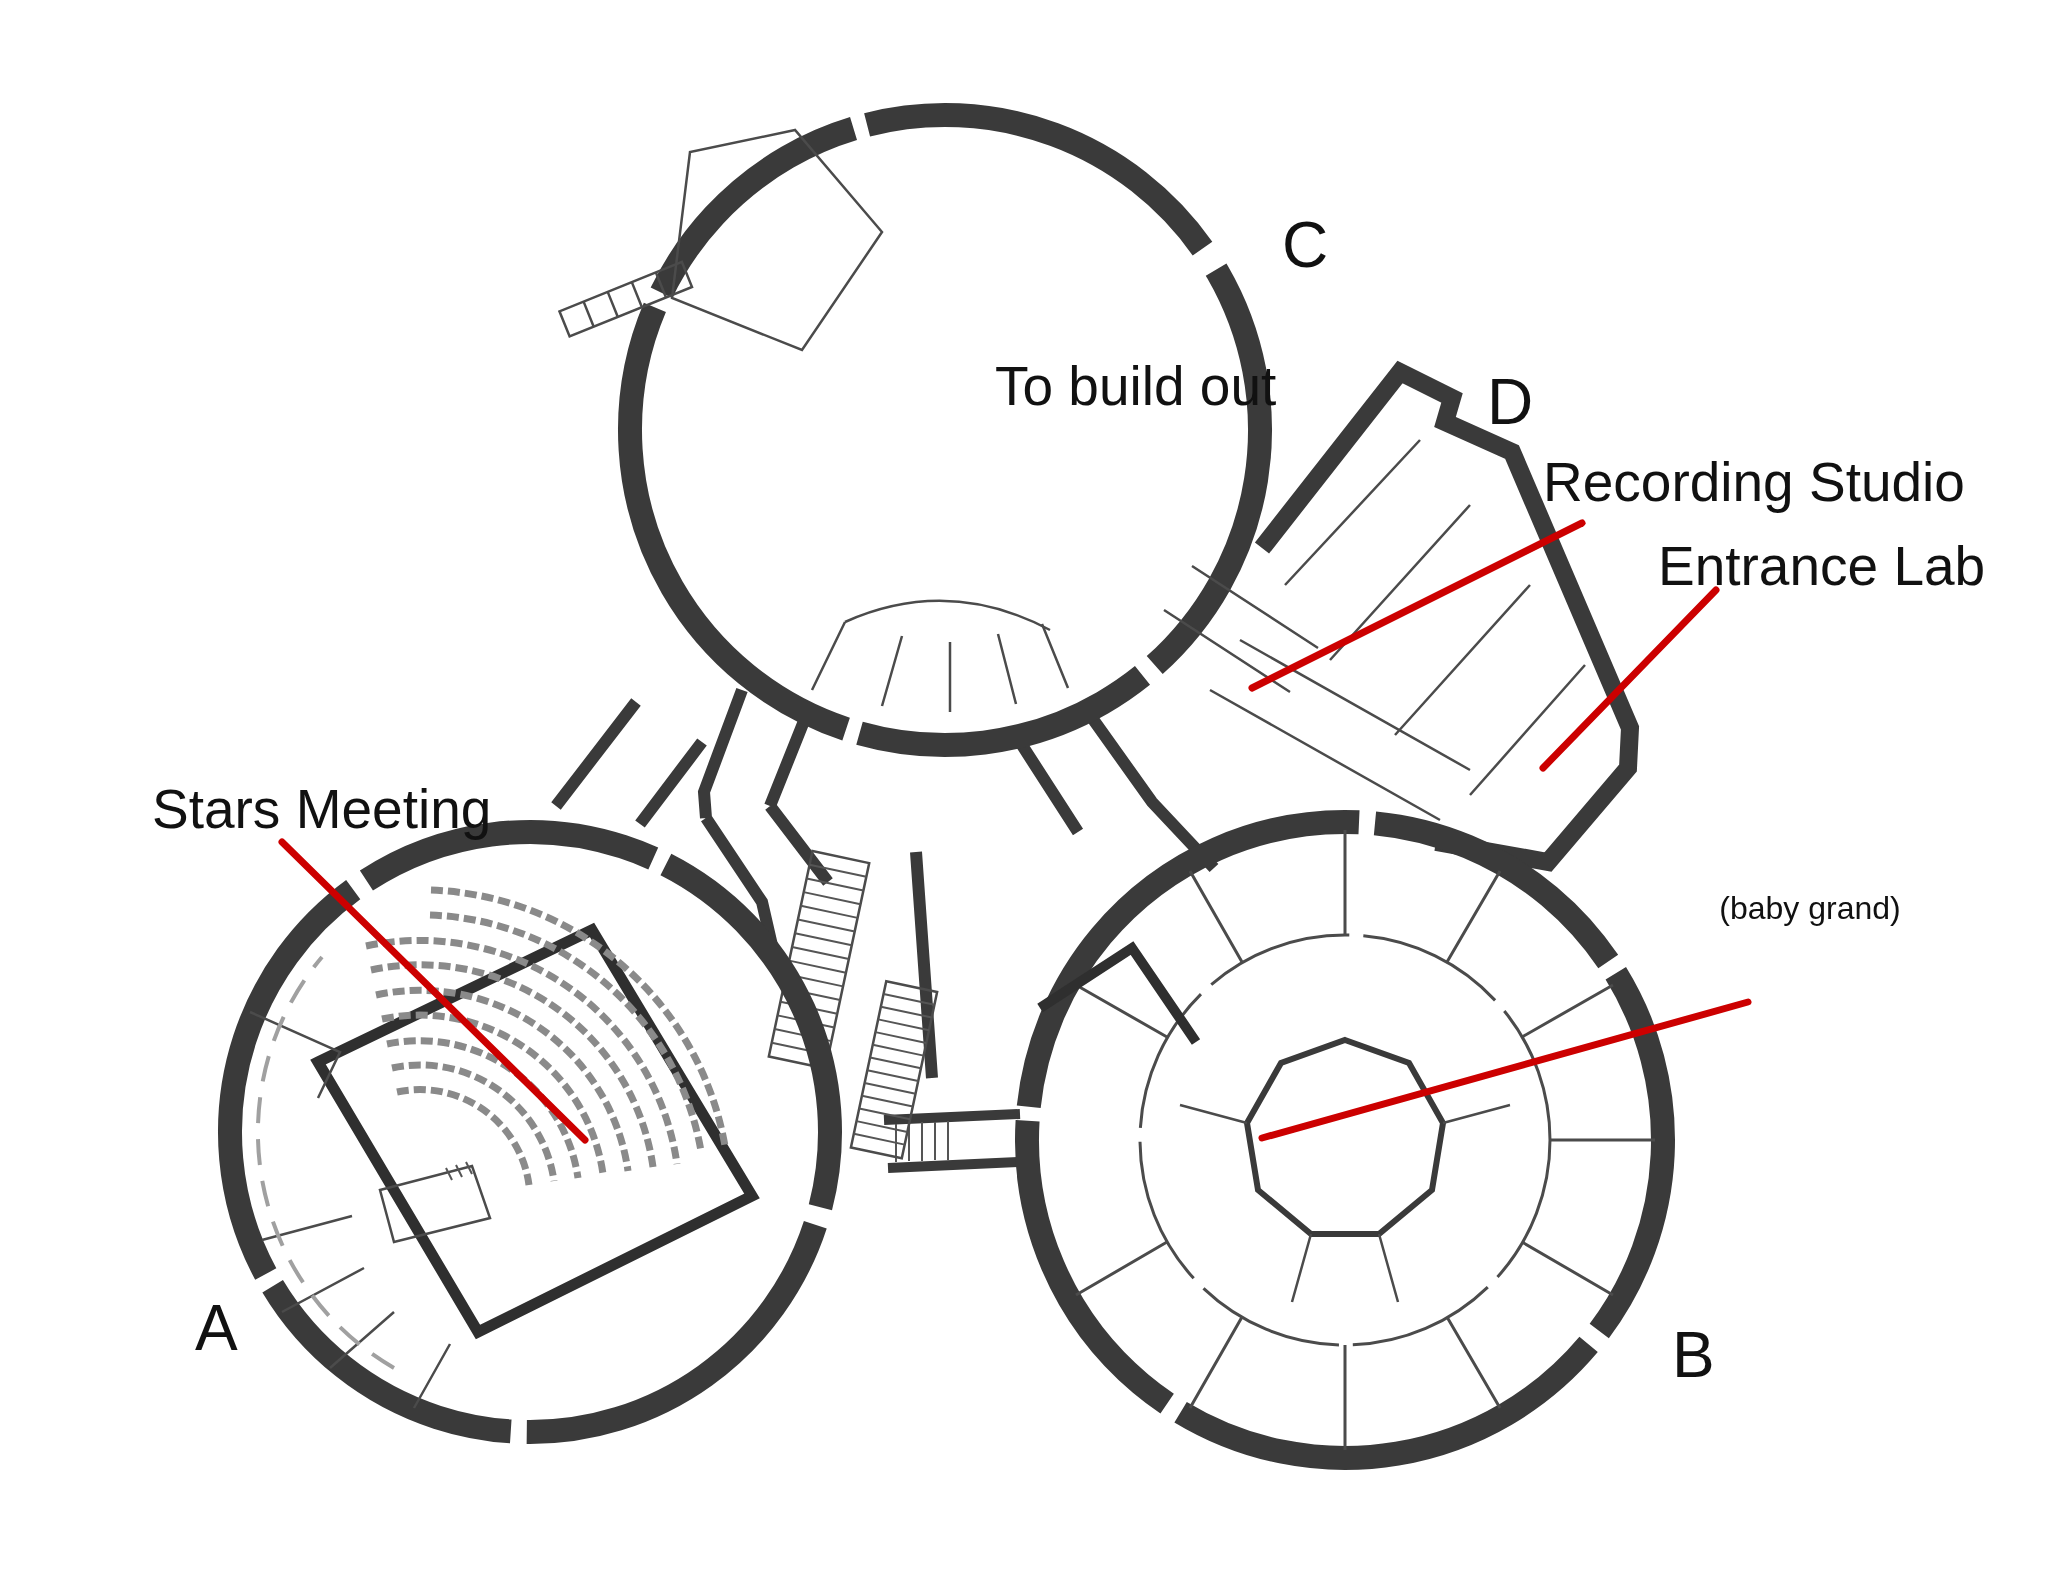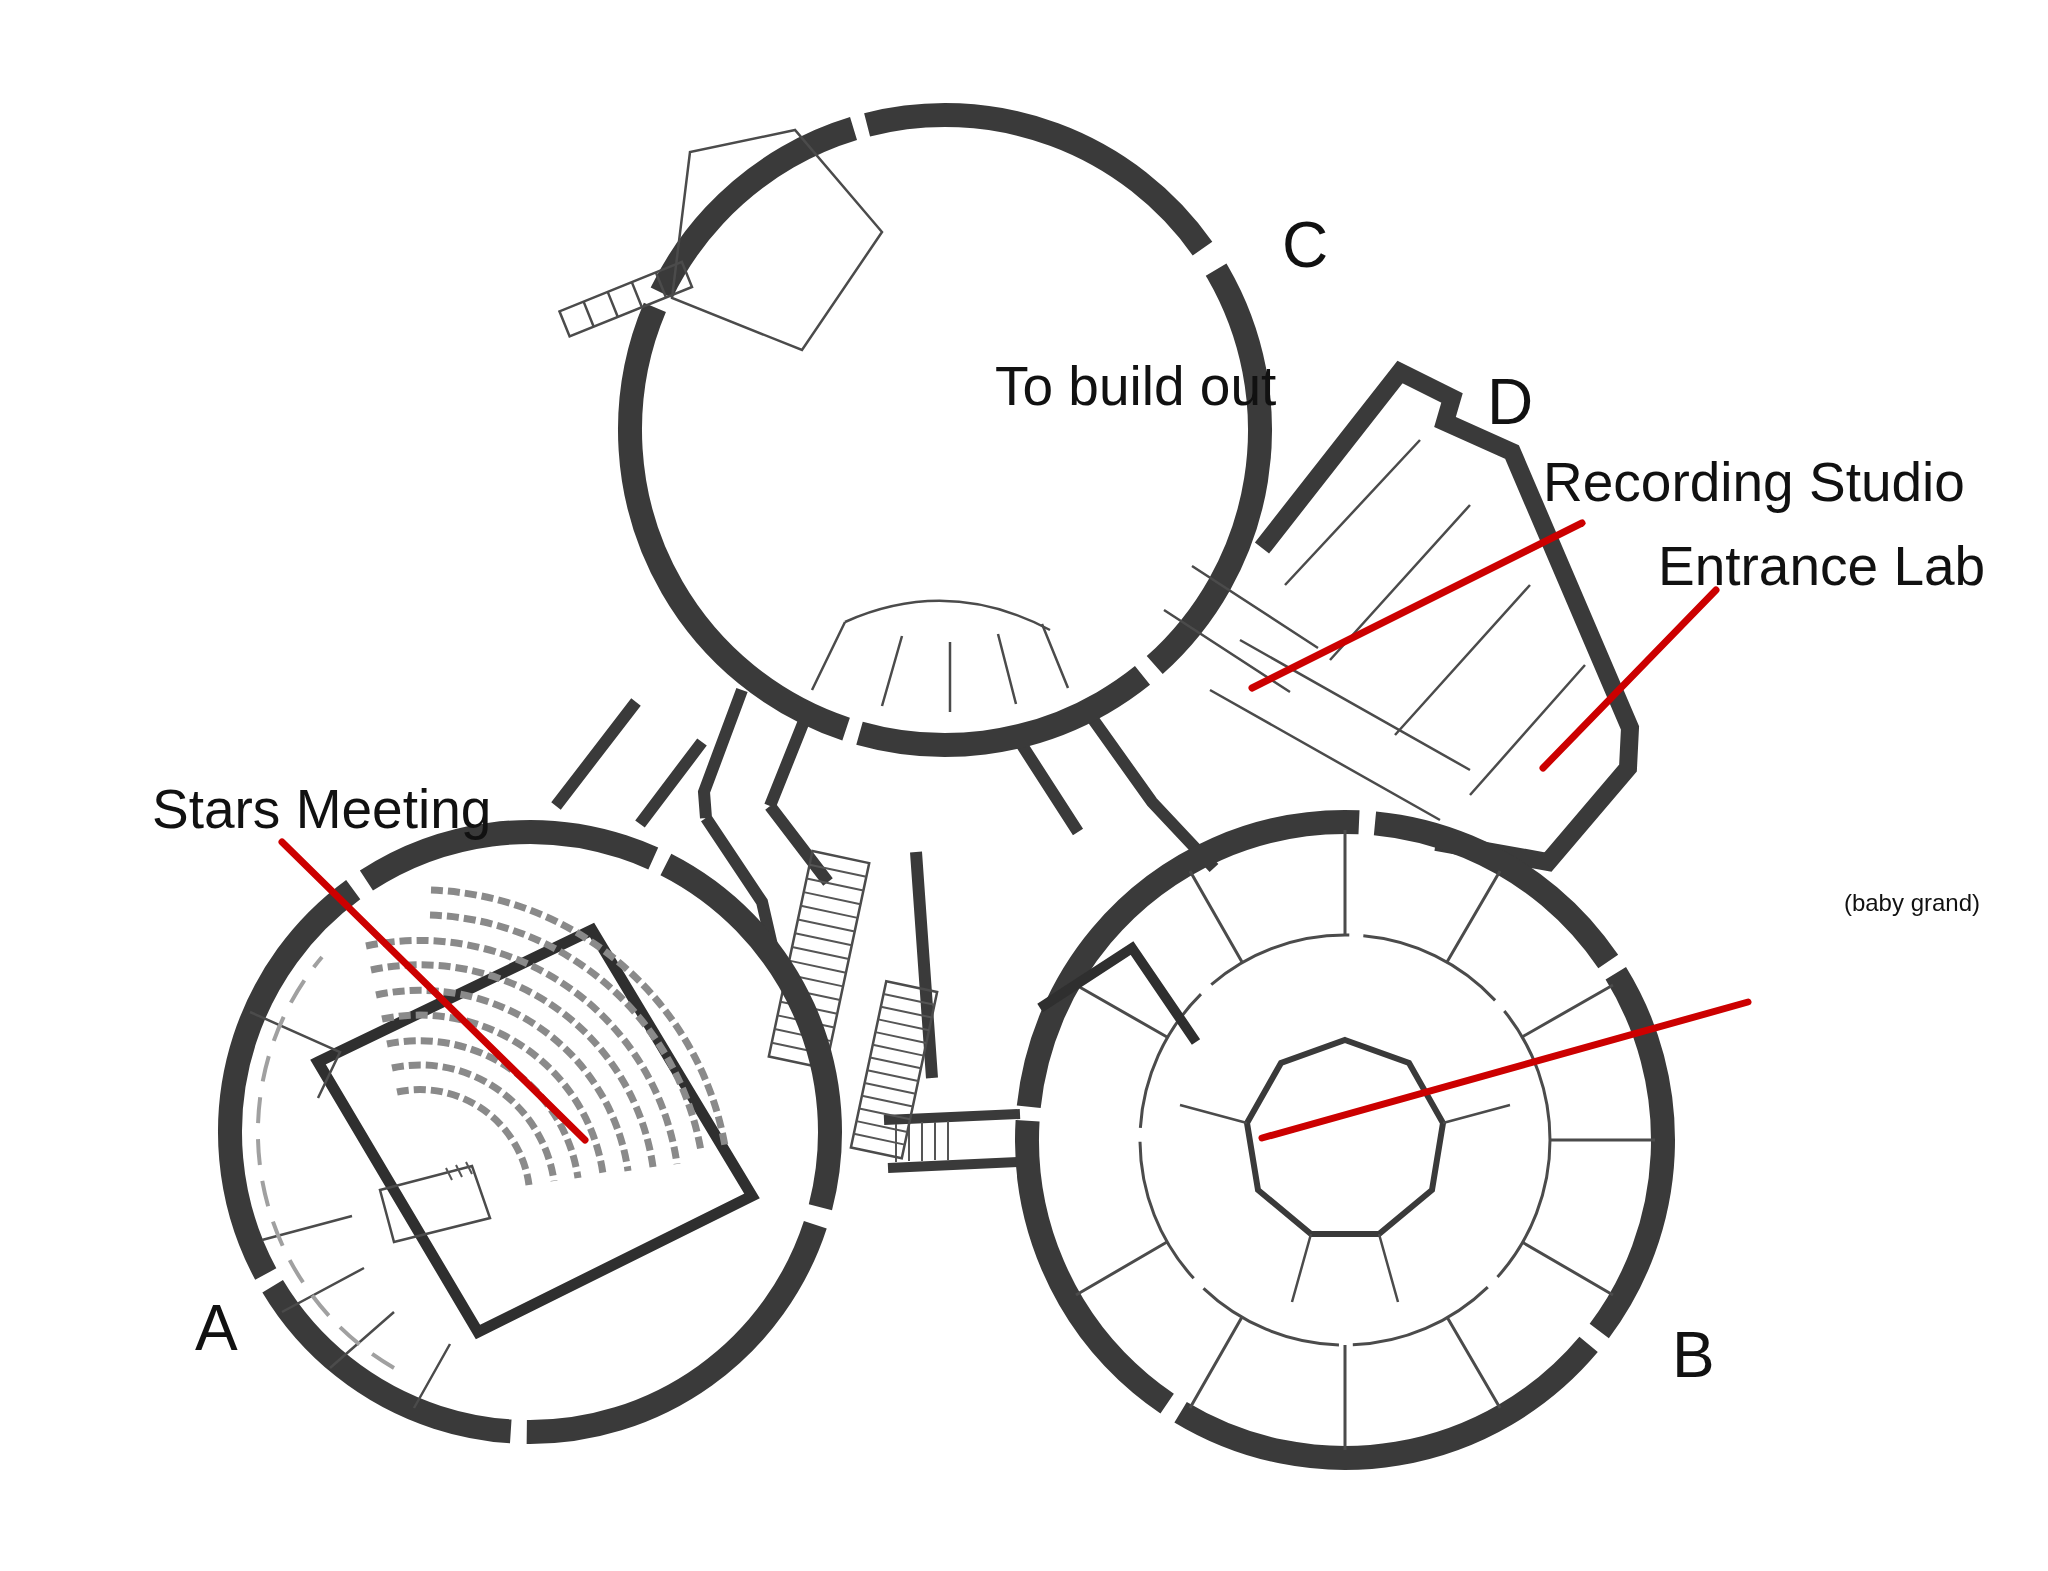--- a/index.html
+++ b/index.html
@@ -16,21 +16,21 @@
   .wall{stroke:var(--walls);fill:none;stroke-width:24;}
   .wallthin{stroke:#2f2f2f;fill:none;}
   .thin{stroke:var(--thin-lines);stroke-width:2.5;fill:none;}
   .lite{stroke:#a0a0a0;}
   .seat{stroke:#8a8a8a;stroke-width:7;fill:none;stroke-dasharray:12 5;}
   .hatch{stroke:#555;stroke-width:2;fill:none;}
   .red{stroke:var(--annotation);stroke-width:7;stroke-linecap:round;}
   .lbl{position:absolute;color:var(--text);white-space:nowrap;line-height:1.25;}
   .letter{font-size:64px;}
   .name{font-size:55px;}
-  .sub{font-size:24px;text-align:right;}
+  .sub{font-size:32px;}
   .wrap{white-space:normal;text-align:center;}
 </style>
 </head>
 <body>
 
 <div class="stage">
 
   <svg class="plan" width="2048" height="1571" viewBox="0 0 2048 1571">
 
     <g>

